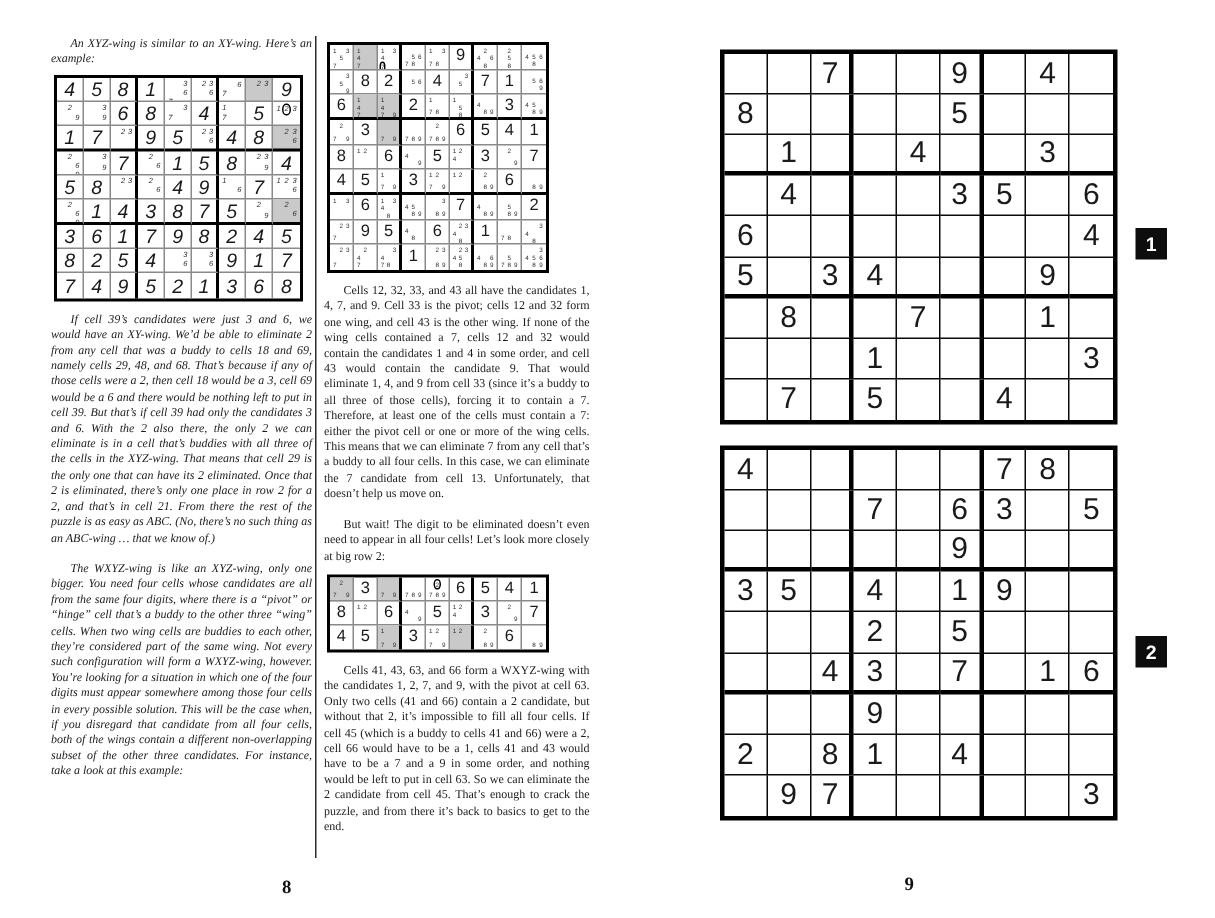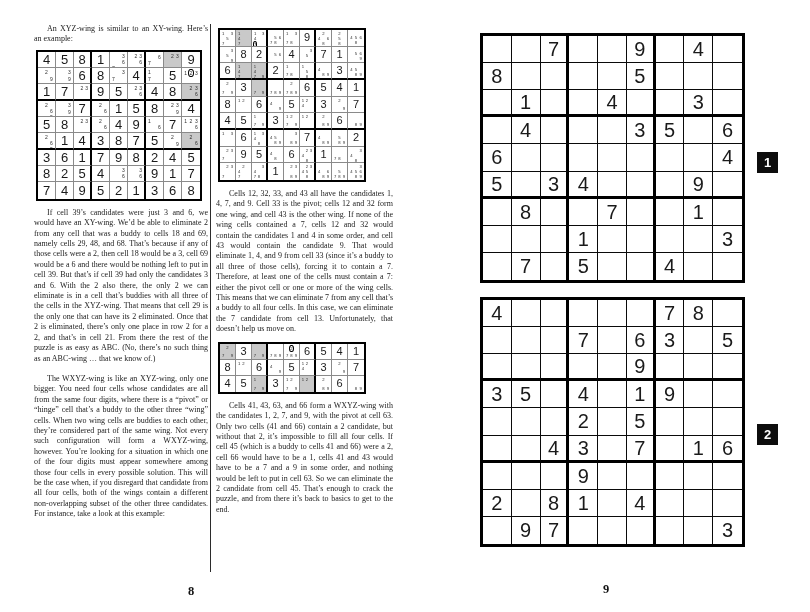--- a/index.html
+++ b/index.html
@@ -1,19 +1,19 @@
 <!DOCTYPE html>
 <html><head>
 <meta charset="utf-8">
 <style>
   html,body{margin:0;padding:0;background:#ffffff;}
   #spread{position:relative;width:810px;height:612px;background:#ffffff;overflow:hidden;
           font-family:"Liberation Serif",serif;color:#1c1c1c;}
   .col{position:absolute;}
-  #colL{left:34px;top:24px;width:174px;}
+  #colL{left:34px;top:24px;width:174px;font-style:italic;}
   #colR{left:216px;top:26px;width:177px;}
   p{margin:0;text-align:justify;text-indent:13px;font-size:8px;line-height:10.4px;}
   p + p{margin-top:10px;}
   #coldiv{position:absolute;left:210px;top:24px;width:1px;height:548px;background:#2b2b2b;}
   
   .sgrid{display:grid;grid-template-columns:repeat(9,1fr);box-sizing:border-box;background:#fff;}
   .sgrid .cell{display:flex;align-items:center;justify-content:center;box-sizing:border-box;overflow:hidden;}
   .mini{border:2px solid #000;}
   .mini .cell{border-right:1px solid #8a8a8a;border-bottom:1px solid #8a8a8a;}
   .mini .cell.bv{border-right:2px solid #000;}
@@ -1298,20 +1298,21 @@
             <span>4</span>
             <span>5</span>
             <span>6</span>
             <span></span>
             <span>8</span>
             <span>9</span>
           </div>
         </div>
       </div>
     <p>Cells 12, 32, 33, and 43 all have the candidates 1, 4, 7, and 9. Cell 33 is the pivot; cells 12 and 32 form one wing, and cell 43 is the other wing. If none of the wing cells contained a 7, cells 12 and 32 would contain the candidates 1 and 4 in some order, and cell 43 would contain the candidate 9. That would eliminate 1, 4, and 9 from cell 33 (since it’s a buddy to all three of those cells), forcing it to contain a 7. Therefore, at least one of the cells must contain a 7: either the pivot cell or one or more of the wing cells. This means that we can eliminate 7 from any cell that’s a buddy to all four cells. In this case, we can eliminate the 7 candidate from cell 13. Unfortunately, that doesn’t help us move on.</p>
+    <p>But wait! The digit to be eliminated doesn’t even need to appear in all four cells! Let’s look more closely at big row 2:</p>
     <div id="g3" class="sgrid mini mini-sm">
         <div class="cell shaded">
           <div class="cands">
             <span></span>
             <span>2</span>
             <span></span>
             <span></span>
             <span></span>
             <span></span>
             <span>7</span>

